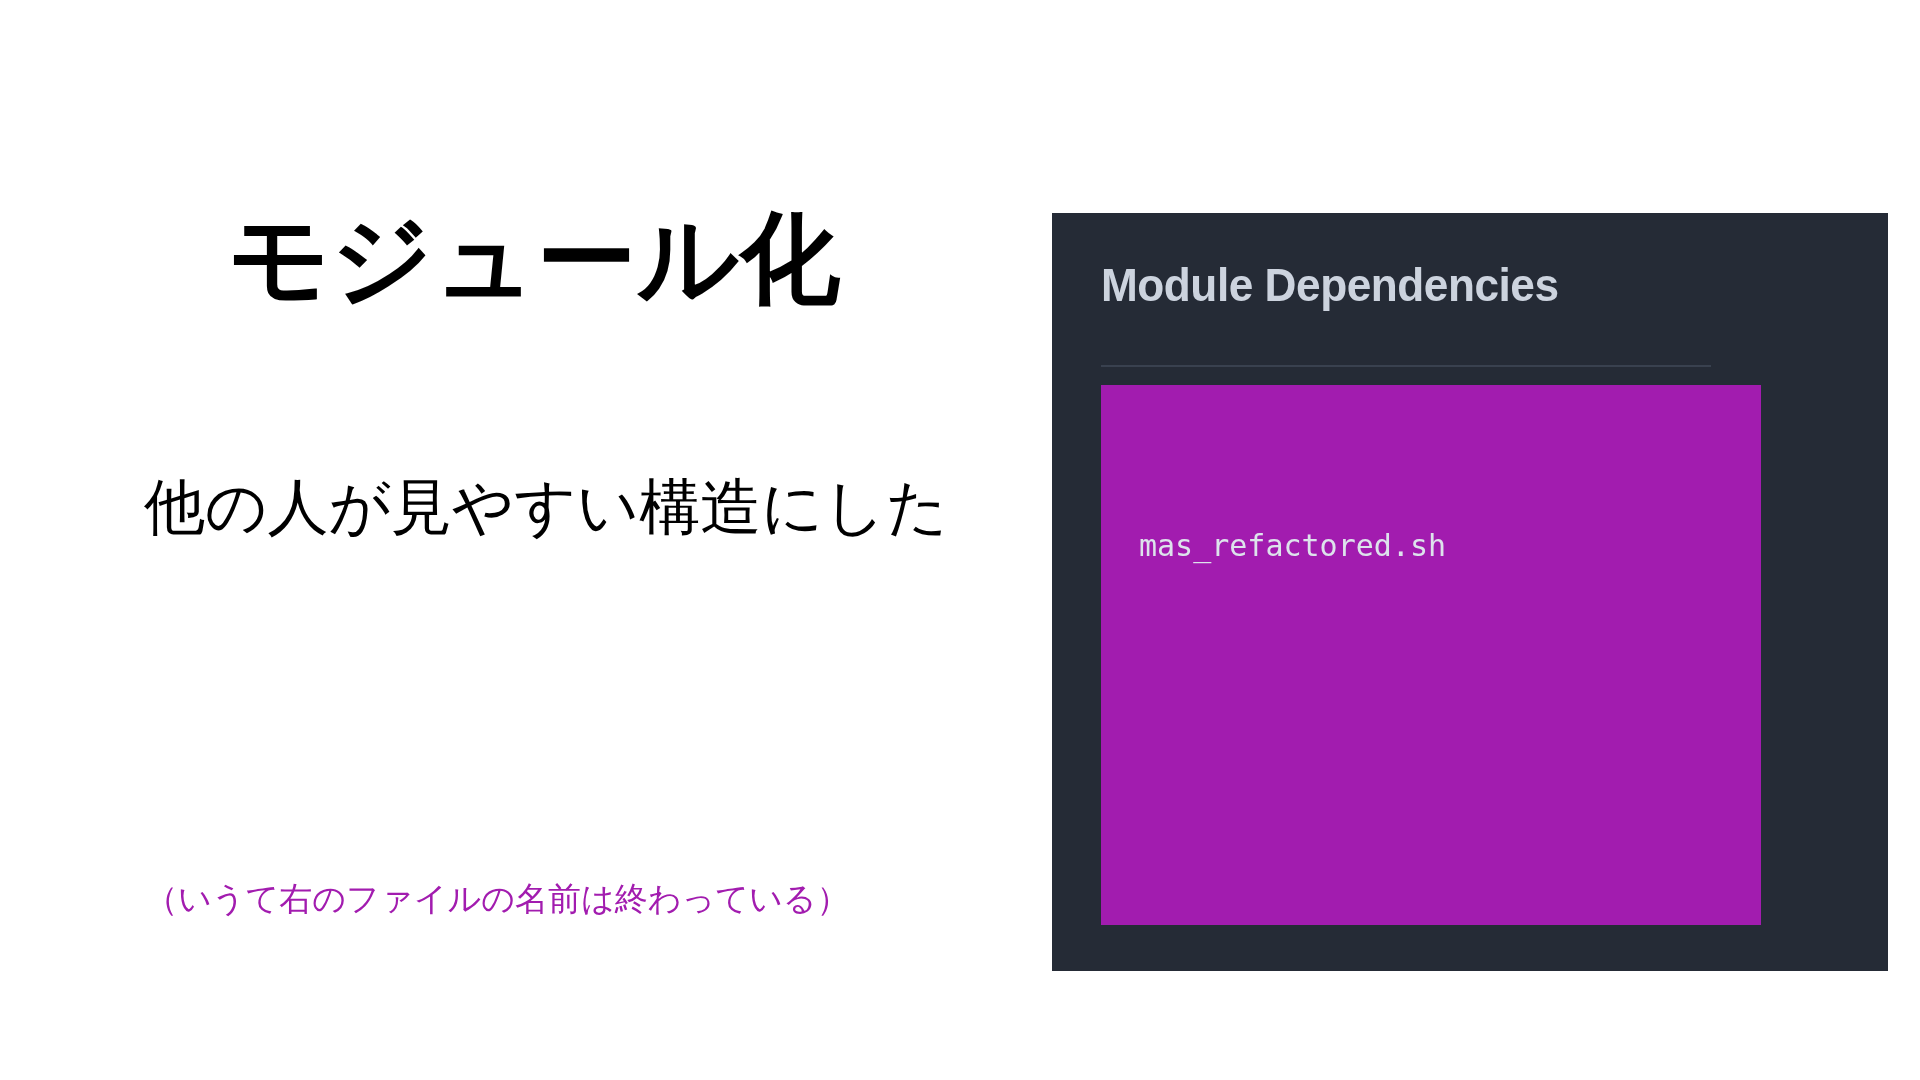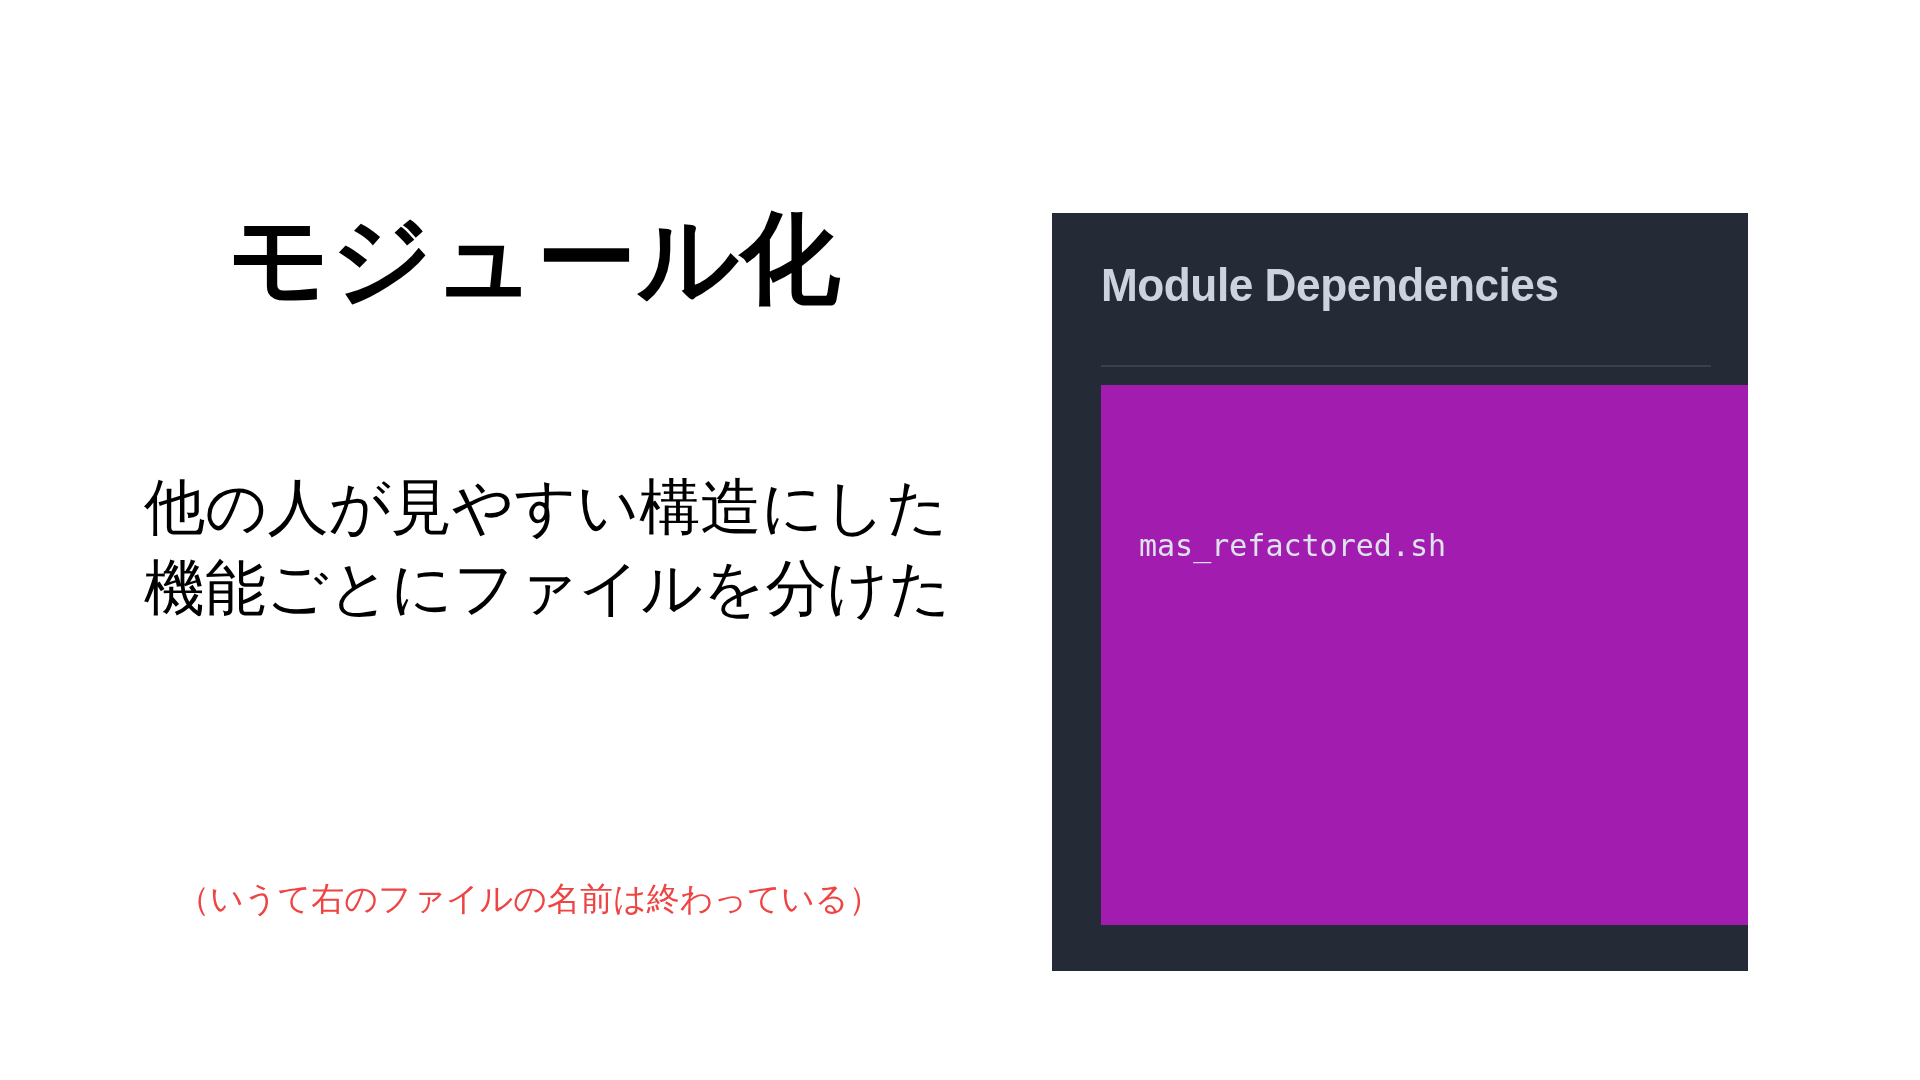--- a/index.html
+++ b/index.html
@@ -53,33 +53,32 @@
     font-weight: 400;
     font-family: "DejaVu Sans", "Liberation Sans", sans-serif;
   }
   .body-line { white-space: nowrap; }
 
   .note-line {
     position: absolute;
     left: 145px;
     top: 877px;
     font-size: 33px;
-    color: #ef4444;
+    color: #a21caf;
     white-space: nowrap;
     font-weight: 400;
     font-family: "DejaVu Sans", "Liberation Sans", sans-serif;
-    margin-left: 32px;
   }
 
   
   .panel {
     position: absolute;
     left: 1052px;
     top: 213px;
-    width: 696px;
+    width: 836px;
     height: 758px;
     background: #252b36;
     overflow: hidden;
   }
 
   .panel-header {
     position: absolute;
     left: 49px;
     top: 48px;
     width: 610px;
@@ -132,21 +131,20 @@
 <body>
 
 <div id="slide">
 
   <div class="left-col">
 
     <div class="slide-title">モジュール化</div>
 
     <div class="body-block">
       <div class="body-line">他の人が見やすい構造にした</div>
-      <div class="body-line">機能ごとにファイルを分けた</div>
     </div>
 
     <div class="note-line">（いうて右のファイルの名前は終わっている）</div>
   </div>
 
   <div class="panel">
 
     <div class="panel-header">
       <div class="panel-title">Module Dependencies</div>
     </div>

